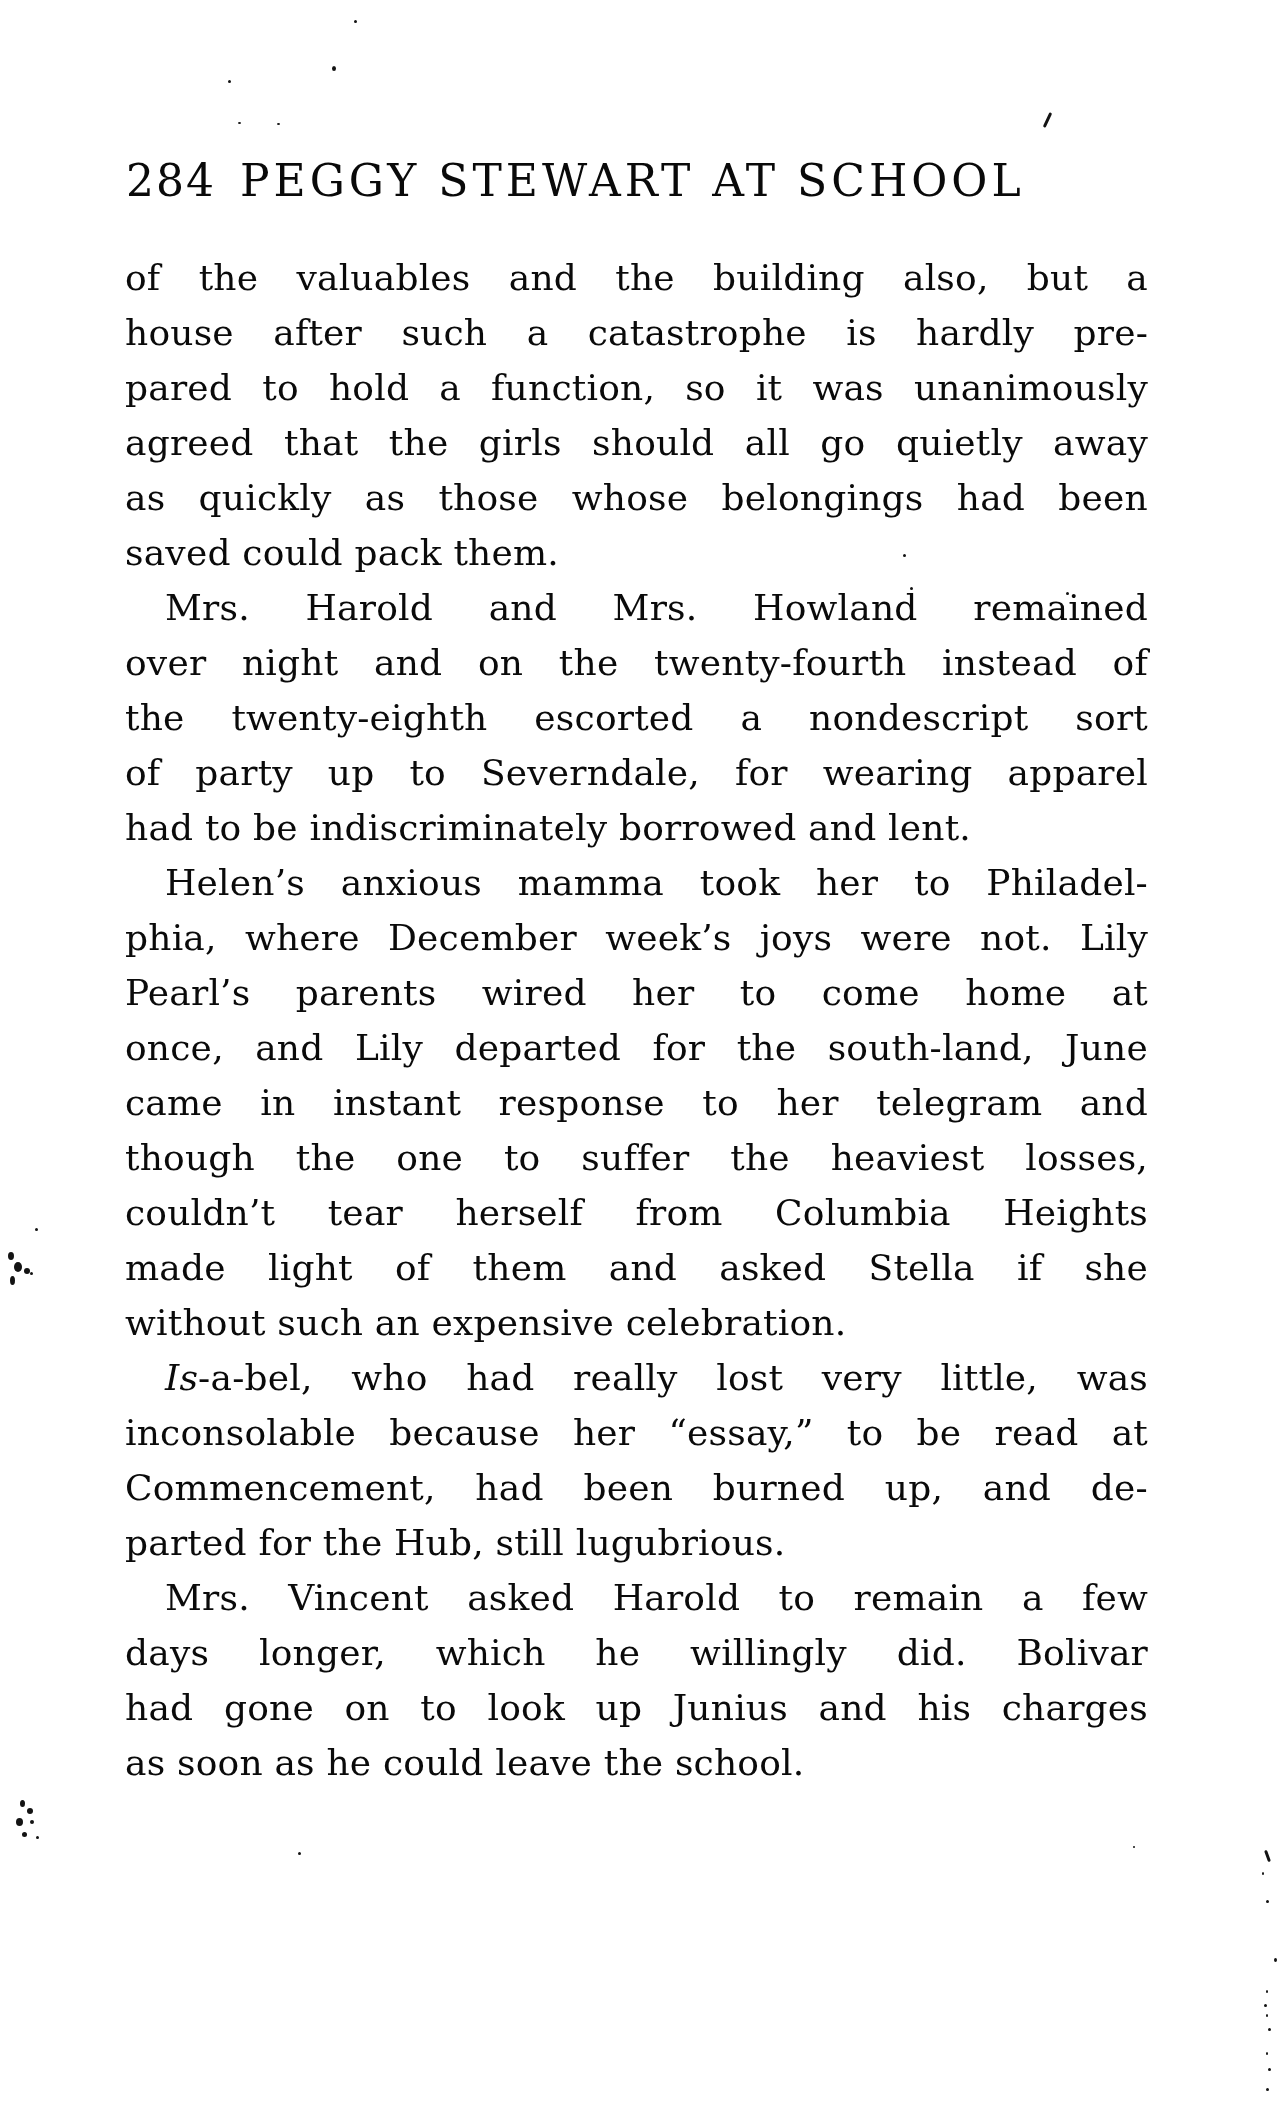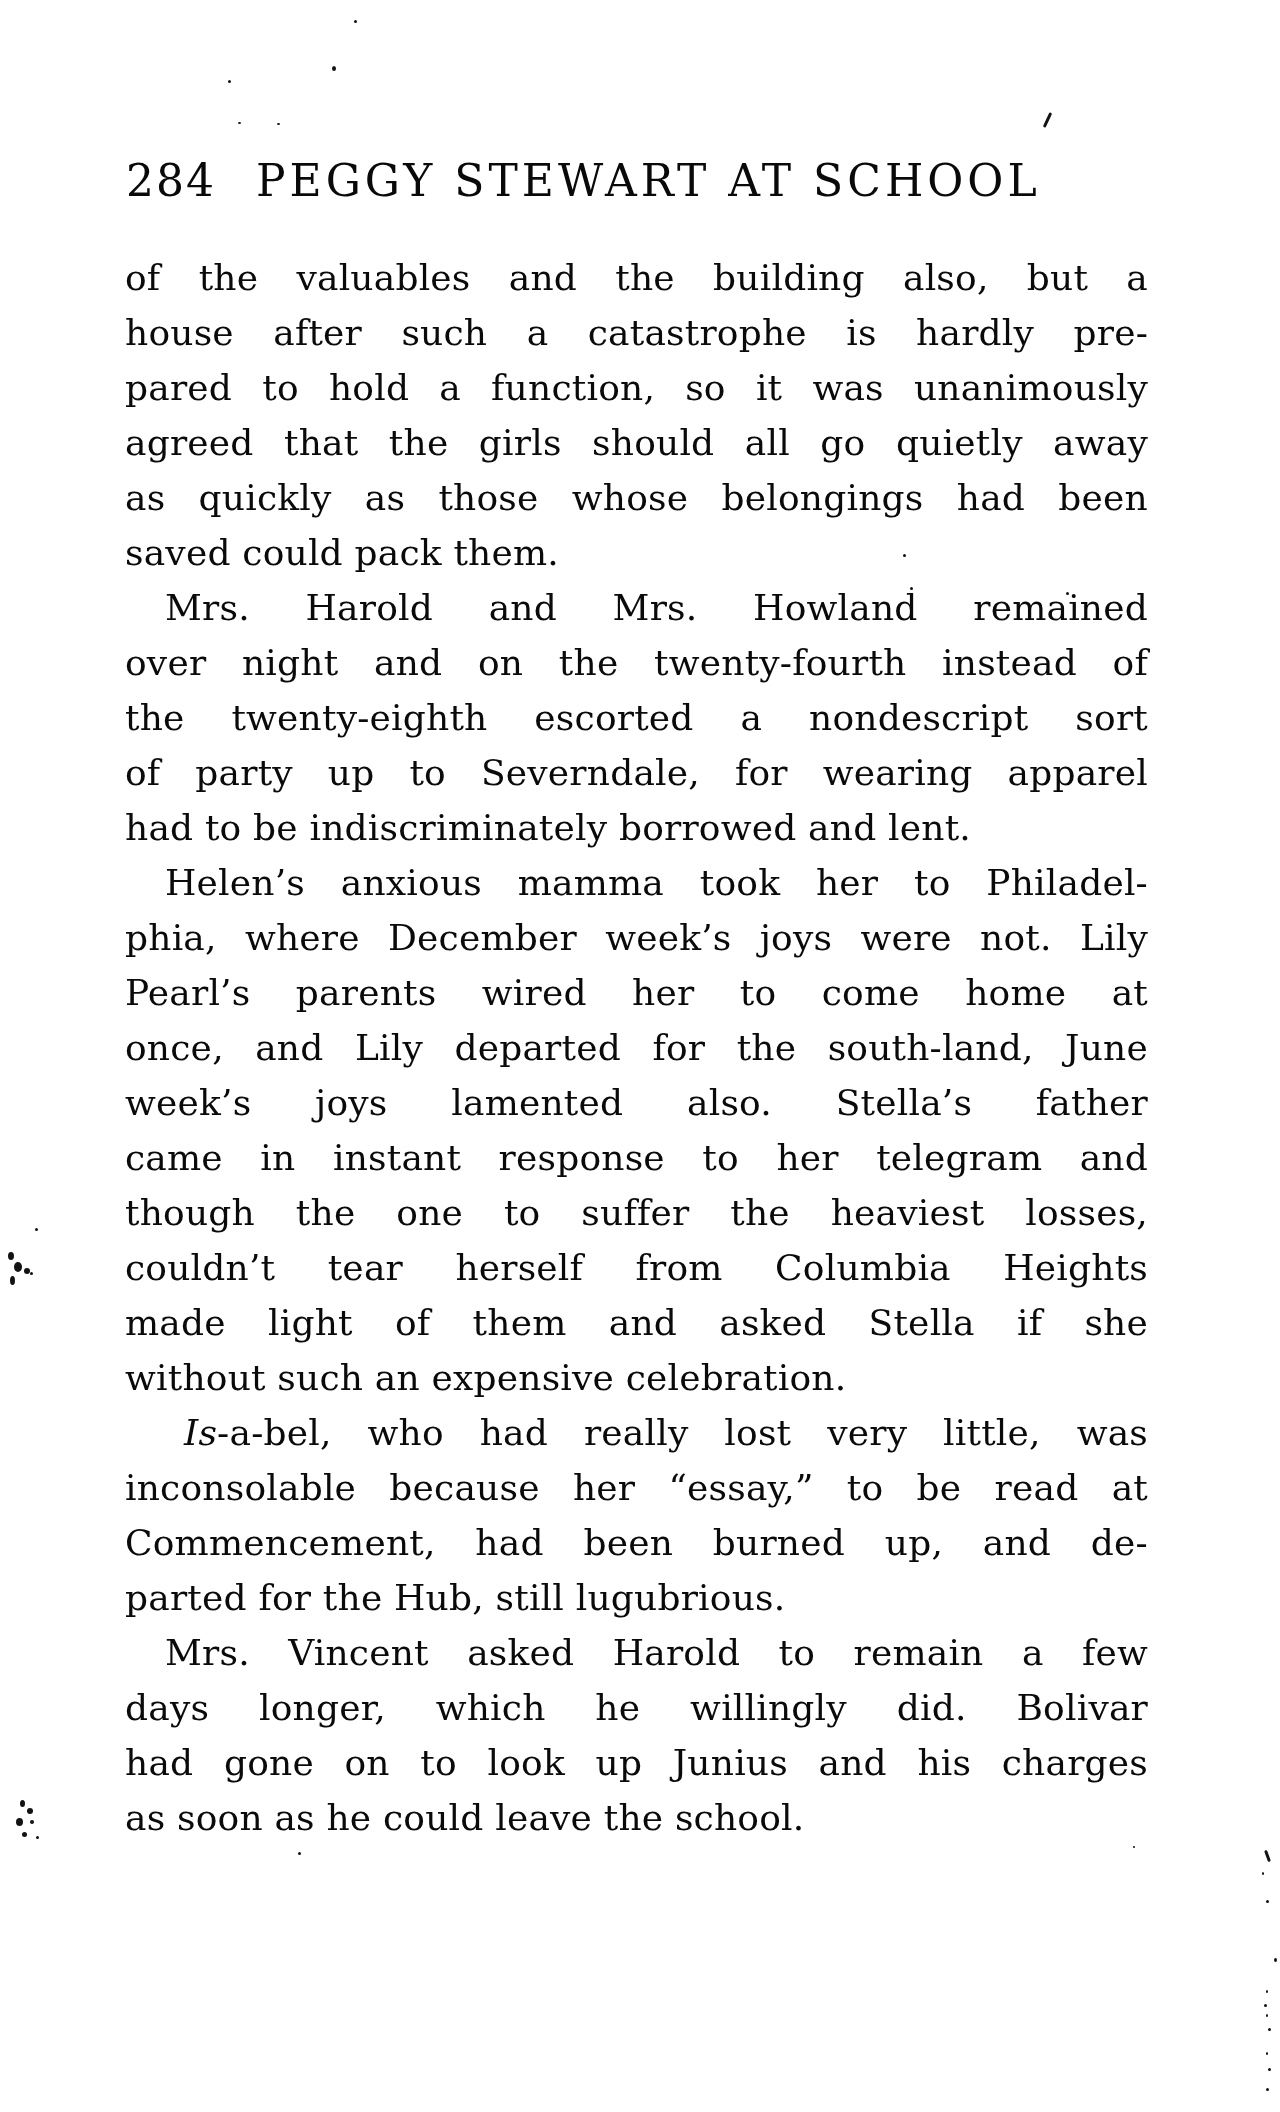--- a/index.html
+++ b/index.html
@@ -15,38 +15,38 @@
 
   .pagehead {
     position: absolute;
     left: 126px; top: 156px;
     white-space: nowrap;
     font-size: 44px;
     line-height: 50px;
     letter-spacing: 4px;
     color: #090909;
   }
-  .folio { display: inline-block; margin-right: 40px; letter-spacing: 2px; }
+  .folio { display: inline-block; margin-right: 24px; letter-spacing: 2px; }
 
   .bodytext {
     position: absolute;
     left: 125px; top: 250px;
     width: 1023px;
   }
   .line {
     font-size: 36px;
     line-height: 55px;
     height: 55px;
     text-align: justify;
     text-align-last: justify;
     letter-spacing: 0.2px;
   }
   .line.last { text-align-last: left; }
   .line.indent { text-indent: 40px; }
-  .lead-italic { font-style: italic; margin-left: 19px; }
+  .lead-italic { font-style: italic; }
 
   .speck {
     position: absolute;
     background: #131313;
     border-radius: 50%;
     display: block;
   }
   .speck.slant { border-radius: 2px; }
 </style>
 </head>
@@ -70,21 +70,20 @@
     <div class="line indent">Mrs. Harold and Mrs. Howland remained</div>
     <div class="line">over night and on the twenty-fourth instead of</div>
     <div class="line">the twenty-eighth escorted a nondescript sort</div>
     <div class="line">of party up to Severndale, for wearing apparel</div>
     <div class="line last">had to be indiscriminately borrowed and lent.</div>
 
     <div class="line indent">Helen’s anxious mamma took her to Philadel-</div>
     <div class="line">phia, where December week’s joys were not. Lily</div>
     <div class="line">Pearl’s parents wired her to come home at</div>
     <div class="line">once, and Lily departed for the south-land, June</div>
-    <div class="line">week’s joys lamented also. Stella’s father</div>
     <div class="line">came in instant response to her telegram and</div>
     <div class="line">though the one to suffer the heaviest losses,</div>
     <div class="line">couldn’t tear herself from Columbia Heights</div>
     <div class="line">made light of them and asked Stella if she</div>
     <div class="line last">without such an expensive celebration.</div>
 
     <div class="line indent"><em class="lead-italic">Is</em><span>-a-bel, who had really lost very little, was</span></div>
     <div class="line">inconsolable because her “essay,” to be read at</div>
     <div class="line">Commencement, had been burned up, and de-</div>
     <div class="line last">parted for the Hub, still lugubrious.</div>

